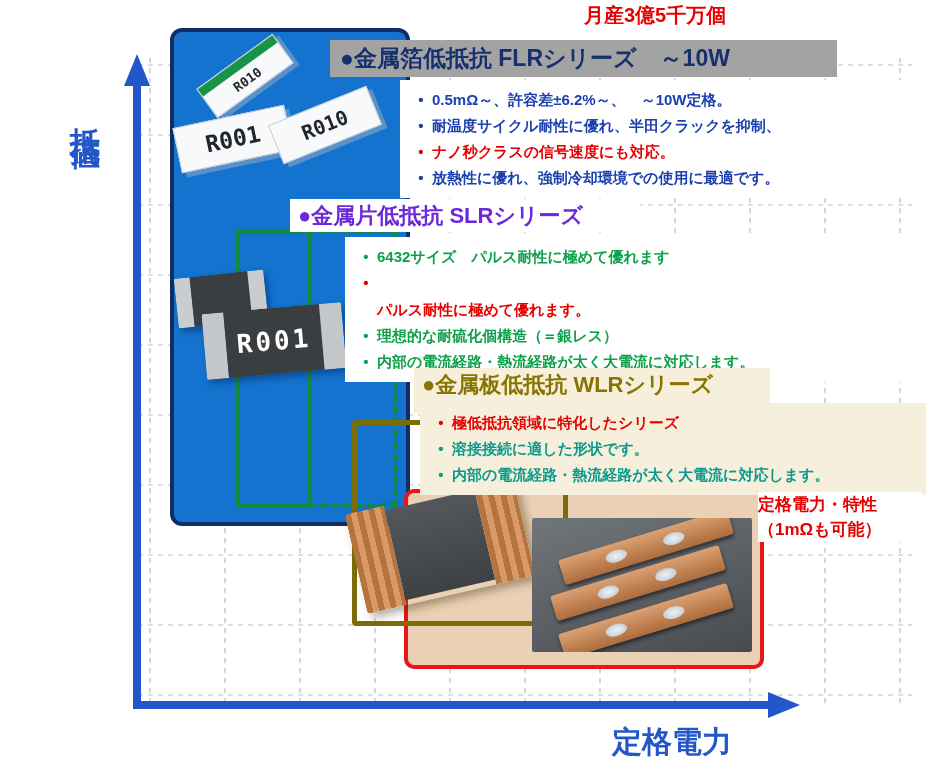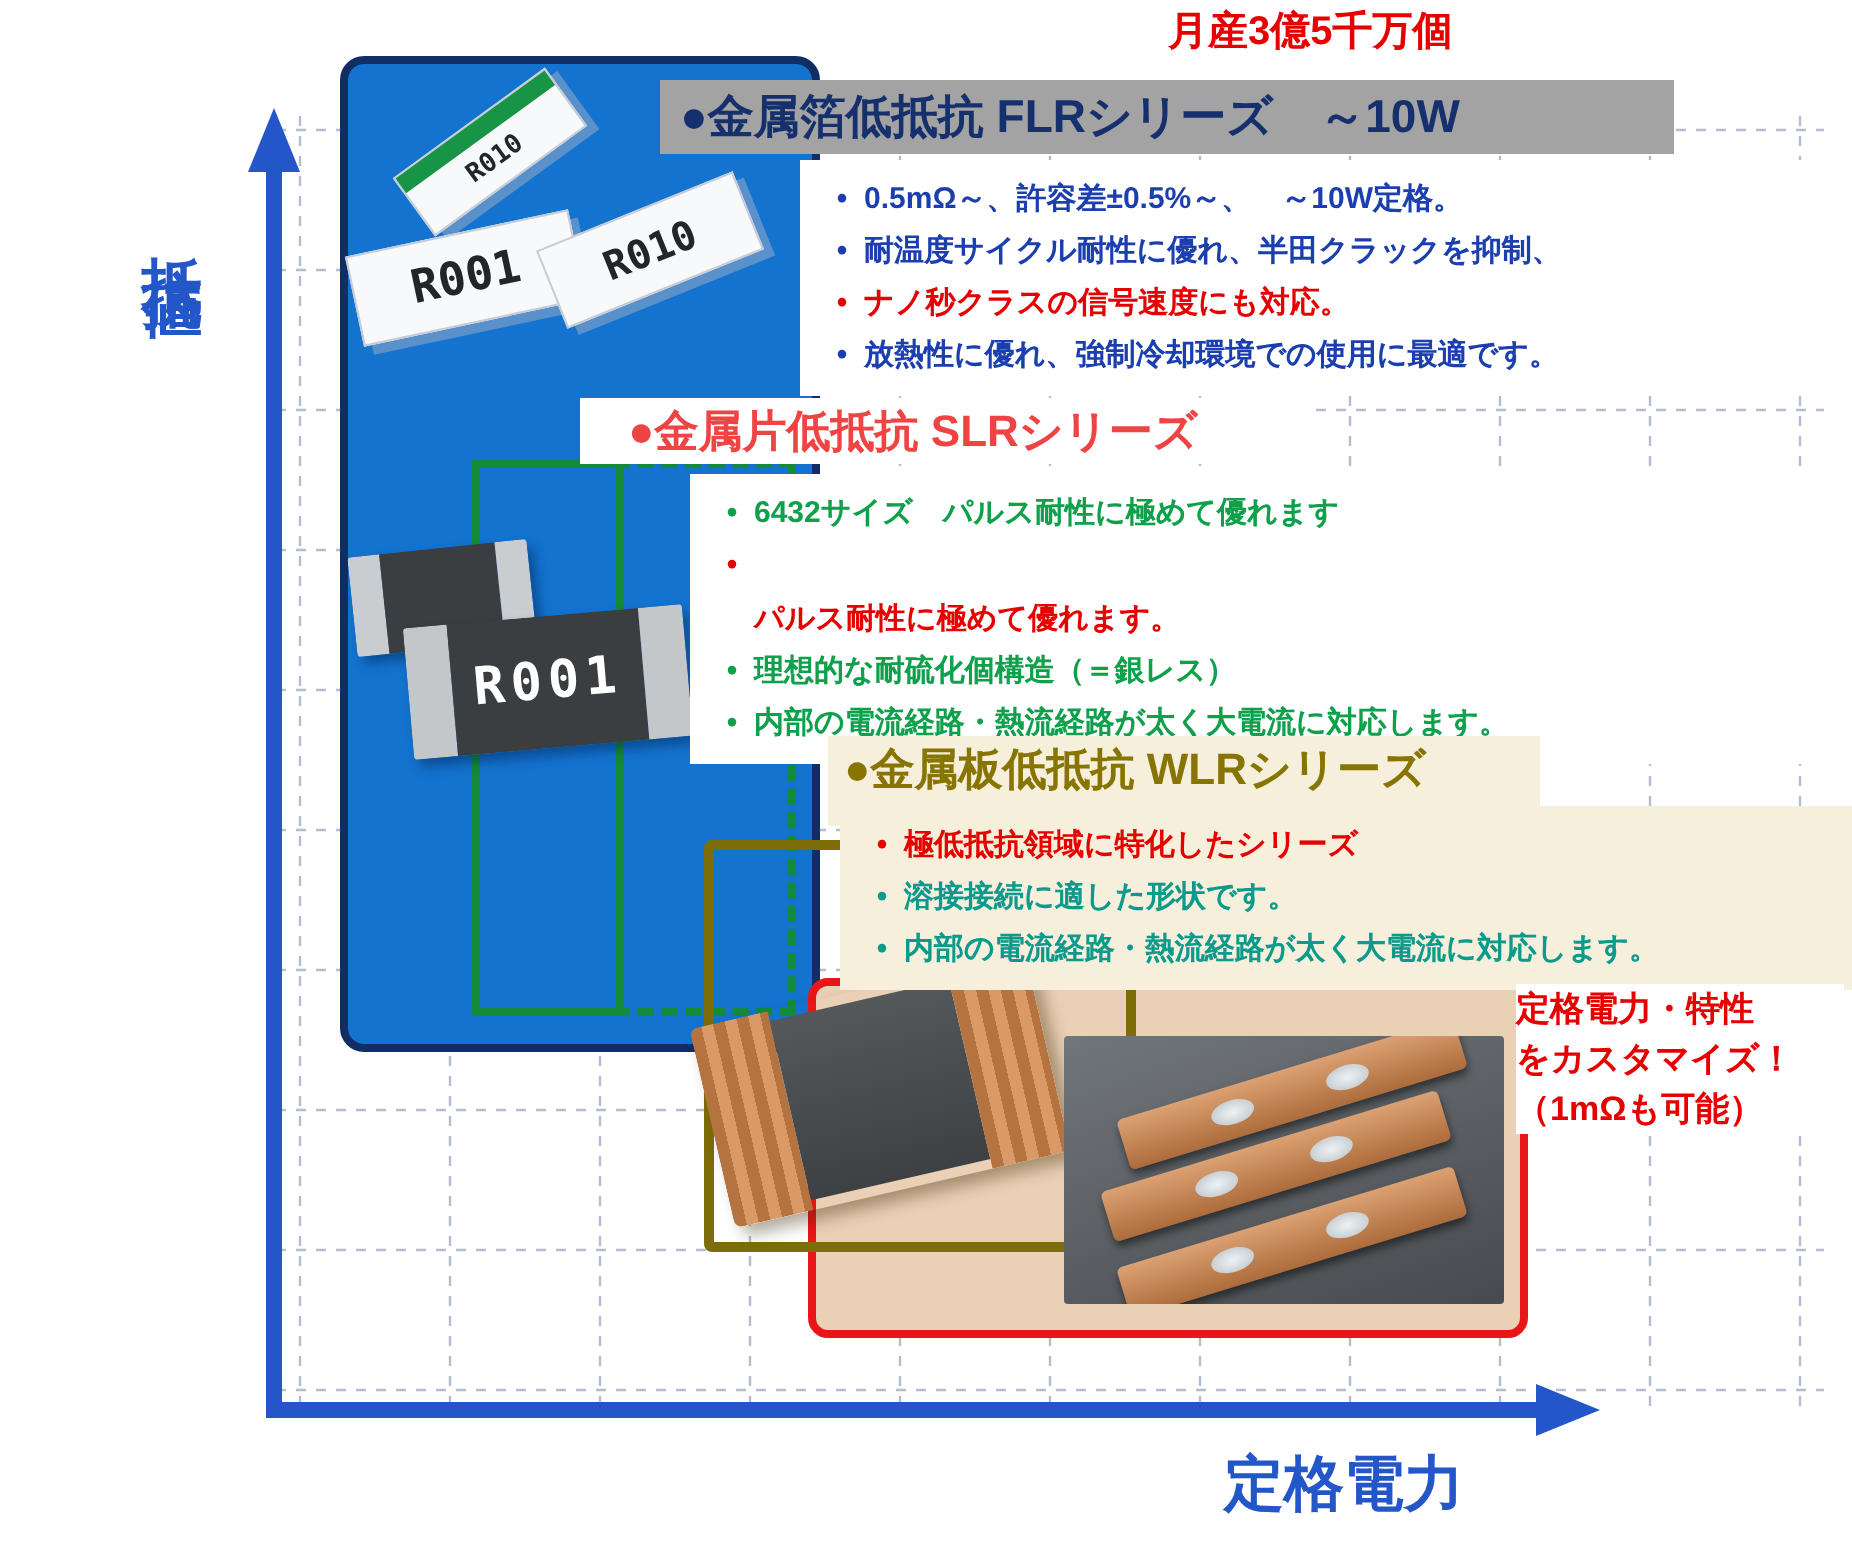--- a/index.html
+++ b/index.html
@@ -23,22 +23,22 @@
   .wlr-region{left:352px;top:420px;width:206px;height:196px;border:5px solid #7d6d08;
     border-radius:4px;z-index:3;}
   .custom-region{left:404px;top:489px;width:352px;height:172px;background:#ead0b4;
     border:4px solid #e81616;border-radius:10px;z-index:2;}
 
   
   .flr-header{left:330px;top:40px;width:497px;height:37px;background:#a3a3a3;color:#16306e;
     font-size:23px;font-weight:700;line-height:37px;padding-left:10px;z-index:5;white-space:nowrap;}
   .panel{z-index:5;padding:7px 10px;}
   .flr-bullets{left:400px;top:80px;width:512px;background:#ffffff;}
-  .slr-header{left:290px;top:199px;width:342px;height:33px;background:#ffffff;color:#ef4444;
-    font-size:22px;font-weight:700;line-height:33px;padding-left:24px;z-index:5;white-space:nowrap;}
+  .slr-header{left:290px;top:199px;width:342px;height:33px;background:#ffffff;color:#6d28d9;
+    font-size:22px;font-weight:700;line-height:33px;padding-left:8px;z-index:5;white-space:nowrap;}
   .slr-bullets{left:345px;top:237px;width:567px;background:#ffffff;}
   .wlr-header{left:414px;top:368px;width:348px;height:45px;background:#f6efdb;color:#887501;
     font-size:22px;font-weight:700;line-height:33px;padding-left:8px;z-index:5;white-space:nowrap;}
   .wlr-bullets{left:420px;top:403px;width:492px;background:#f6efdb;}
   .brow{display:flex;align-items:flex-start;line-height:26px;font-size:15px;font-weight:700;white-space:nowrap;}
   .bm{width:22px;text-align:center;flex:0 0 22px;}
 
   .annotation{left:584px;top:2px;font-size:20px;font-weight:700;color:#e60000;z-index:6;white-space:nowrap;}
   .callout{left:758px;top:492px;width:164px;background:#fff;color:#e60000;font-size:17px;
     font-weight:700;line-height:25px;z-index:6;}
@@ -165,21 +165,21 @@
     <div class="bar bar3">
       <div class="dot d1"></div>
       <div class="dot d2"></div>
     </div>
   </div>
 
   <div class="abs flr-header">●金属箔低抵抗 FLRシリーズ　～10W</div>
   <div class="abs panel flr-bullets">
     <div class="brow">
       <span class="bm" style="color: rgb(27, 63, 174);">•</span>
-      <span style="color: rgb(27, 63, 174);">0.5mΩ～、許容差±0.5%～、　～10W定格。</span>
+      <span style="color: rgb(27, 63, 174);">0.5mΩ～、許容差±6.2%～、　～10W定格。</span>
     </div>
     <div class="brow">
       <span class="bm" style="color: rgb(27, 63, 174);">•</span>
       <span style="color: rgb(27, 63, 174);">耐温度サイクル耐性に優れ、半田クラックを抑制、</span>
     </div>
     <div class="brow">
       <span class="bm" style="color: rgb(230, 0, 0);">•</span>
       <span style="color: rgb(230, 0, 0);">ナノ秒クラスの信号速度にも対応。</span>
     </div>
     <div class="brow">
@@ -221,17 +221,16 @@
     <div class="brow">
       <span class="bm" style="color: rgb(11, 154, 139);">•</span>
       <span style="color: rgb(11, 154, 139);">内部の電流経路・熱流経路が太く大電流に対応します。</span>
     </div>
   </div>
 
   <div class="abs annotation">月産3億5千万個</div>
 
   <div class="abs callout">
     <div>定格電力・特性</div>
-    <div>をカスタマイズ！</div>
     <div>（1mΩも可能）</div>
   </div>
 
 </div>
 
 </body></html>

